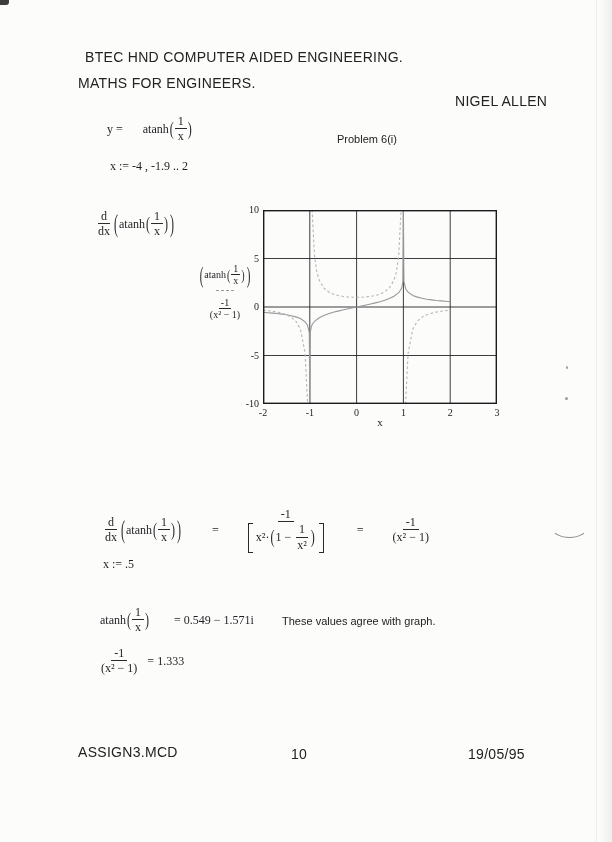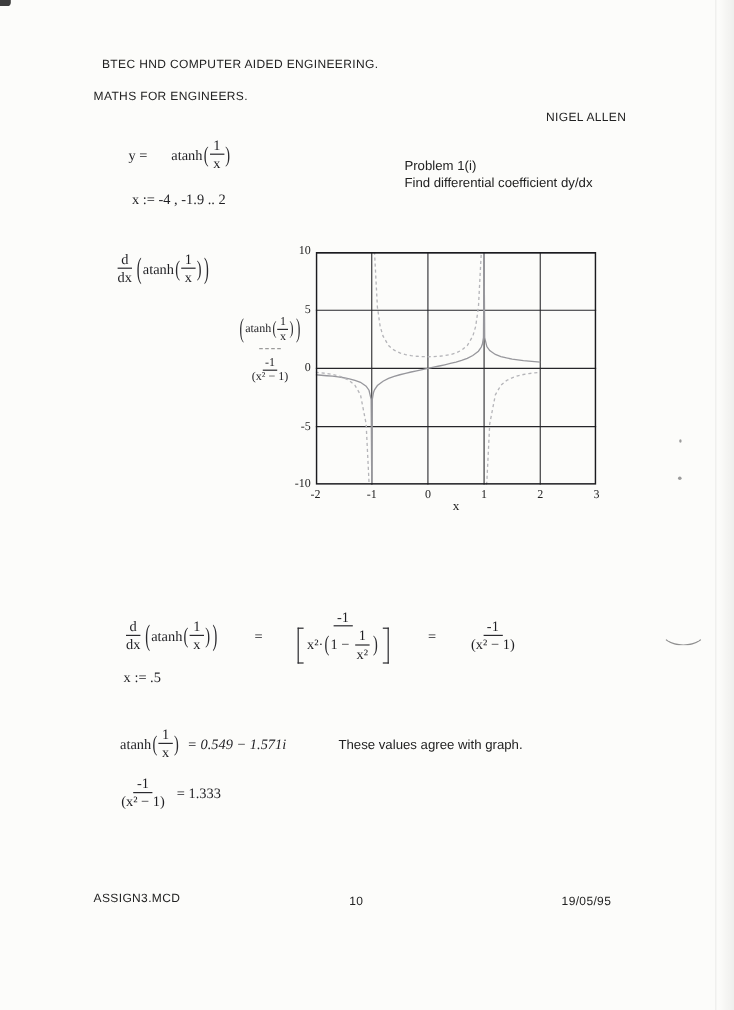--- a/index.html
+++ b/index.html
@@ -1,19 +1,19 @@
 <!DOCTYPE html>
 <html><head>
 <meta charset="utf-8">
 <style>
   html,body{margin:0;padding:0;background:#e8e8e8;}
   .page{position:relative;width:612px;height:842px;background:#fcfcfa;overflow:hidden;
         font-family:"Liberation Sans",sans-serif;color:#2b2b2b;}
   .abs{position:absolute;}
-  .hdr{font-size:10px;letter-spacing:.3px;color:#222;}
+  .hdr{font-size:14px;letter-spacing:.3px;color:#222;}
   .txt{font-size:11px;line-height:14px;color:#222;}
   
   .m{font-family:"Liberation Serif",serif;font-size:12px;color:#1f1f23;}
   .mrow{display:flex;align-items:center;}
   .frac{display:inline-flex;flex-direction:column;align-items:center;vertical-align:middle;}
   .frac .top{display:block;text-align:center;padding:0 3px;border-bottom:1px solid #2a2a2e;line-height:1.12;}
   .frac .bot{display:inline-flex;align-items:center;justify-content:center;padding:1px 3px 0;line-height:1.15;}
   .p1{display:inline-block;transform:scaleY(1.55);font-weight:300;color:#2a2a2e;padding:0 1px;}
   .p2{display:inline-block;transform:scaleY(2.05);font-weight:300;color:#2a2a2e;padding:0 1px;}
   .sb{align-self:stretch;width:4px;border:1.2px solid #2a2a2e;}
@@ -66,22 +66,21 @@
         <span class="top">1</span>
         <span class="bot">x</span>
       </span>
       <span class="p1">)</span>
     </span>
   </div>
 
   <div class="abs m" style="left:110px;top:159px;">x := -4 , -1.9 .. 2</div>
 
   <div class="abs txt" style="left:337px;top:132px;">
-    <div>Problem 1(i)</div>
-    <div>Find differential coefficient dy/dx</div>
+    <div>Problem 6(i)</div>
   </div>
 
   <div class="abs m mrow" style="left:95px;top:210px;">
     <span class="frac">
       <span class="top">d</span>
       <span class="bot">dx</span>
     </span>
     <span class="p2">(</span>
     <span class="mrow">
       <span>atanh</span>
@@ -180,21 +179,21 @@
   <div class="abs m mrow" style="left:100px;top:606px;">
     <span class="mrow">
       <span>atanh</span>
       <span class="p1">(</span>
       <span class="frac">
         <span class="top">1</span>
         <span class="bot">x</span>
       </span>
       <span class="p1">)</span>
     </span>
-    <span style="margin-left:6px;font-style:italic;">= 0.549 − 1.571i</span>
+    <span style="margin-left:24px;">= 0.549 − 1.571i</span>
   </div>
 
   <div class="abs txt" style="left:282px;top:614px;">These values agree with graph.</div>
 
   <div class="abs m mrow" style="left:98px;top:647px;">
     <span class="frac">
       <span class="top">-1</span>
       <span class="bot">(x² − 1)</span>
     </span>
     <span style="margin-left:7px;">= 1.333</span>

